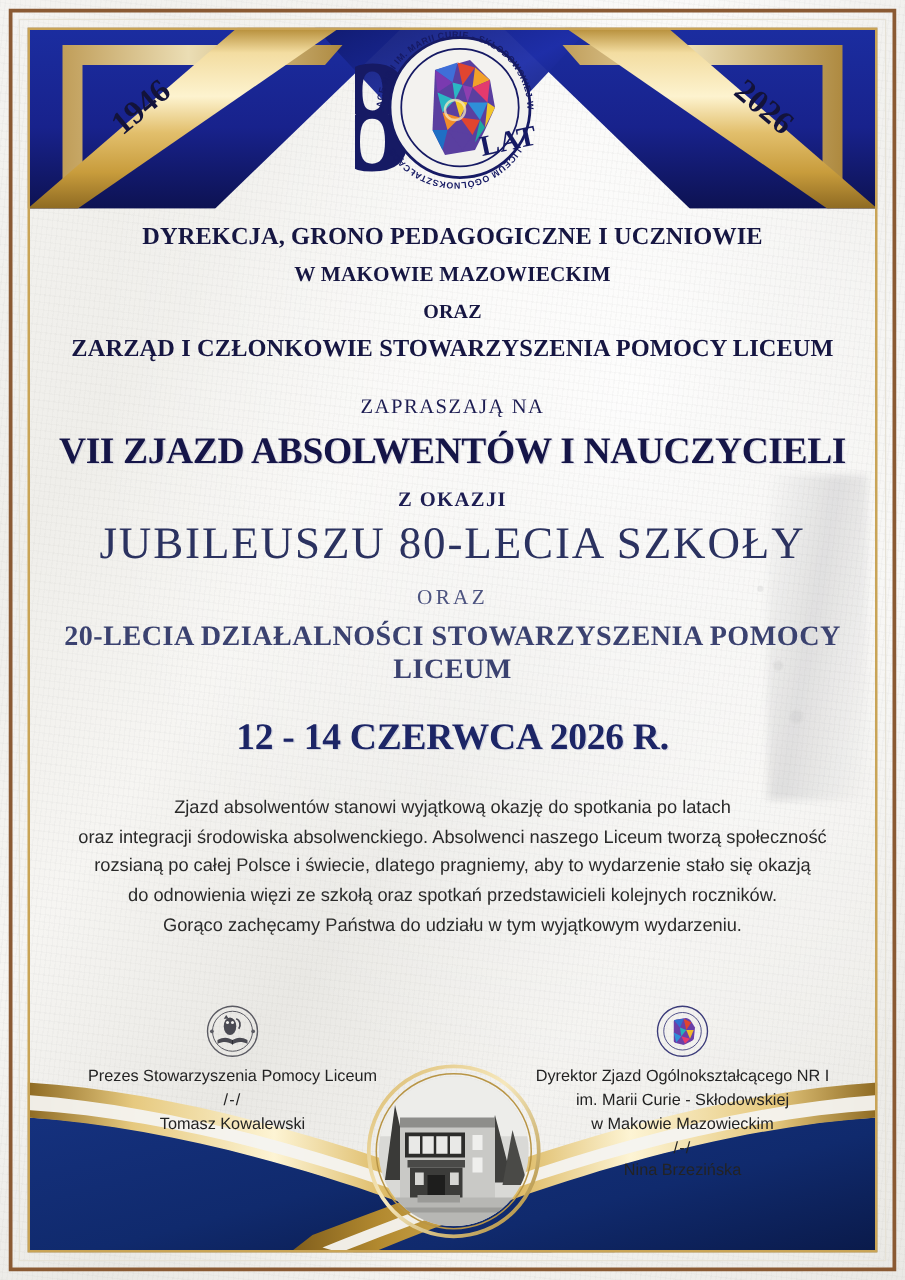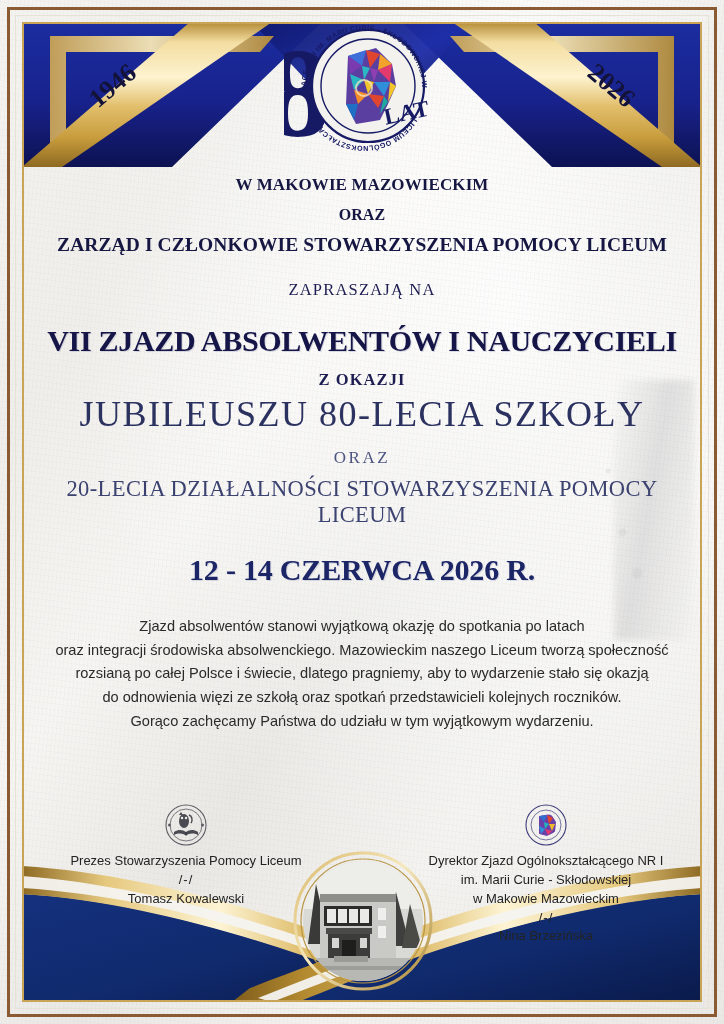--- a/index.html
+++ b/index.html
@@ -86,40 +86,40 @@
   .h5{ font-size:19.5px; margin-top:8px;}
 
   .zapraszaja{
     font-family:"Liberation Serif", serif;
     font-weight:normal; color:#1d1d52; font-size:16.5px;
     letter-spacing:1.2px; margin-top:22px;
   }
   .bigtitle{
     font-family:"Liberation Serif", serif; font-weight:bold;
     font-size:30px; color:#151548; letter-spacing:-0.3px;
-    margin-top:24px;
+    margin-top:9px;
     text-shadow:1px 1px 0 rgba(180,180,200,.45);
     text-align:center;
   }
   .zokazji{
     font-family:"Liberation Serif", serif; font-weight:bold;
     color:#1d1d52; font-size:16.5px; letter-spacing:1.1px; margin-top:12px;
   }
 
   .jubil{
     font-family:"Liberation Serif", serif; font-weight:normal;
     font-size:36px; color:#2b3260; letter-spacing:1.5px;
     margin-top:3px;
   }
   .oraz2{
     font-family:"Liberation Serif", serif; font-weight:normal;
     font-size:17px; color:#4d5480; letter-spacing:2.6px; margin-top:13px;
   }
   .dwudziest{
-    font-family:"Liberation Serif", serif; font-weight:normal;
+    font-family:"Liberation Serif", serif; font-weight:bold;
     font-size:22.5px; color:#3b4270; letter-spacing:.4px; margin-top:8px;
   }
   .datebig{
     font-family:"Liberation Serif", serif; font-weight:bold;
     font-size:30px; color:#1c2566; letter-spacing:-0.2px; margin-top:25px;
     text-shadow:1px 1px 0 rgba(170,175,200,.4);
   }
 
   .body-copy{
     margin-top:28px;
@@ -256,37 +256,38 @@
 
         <circle cx="80" cy="80" r="8" fill="none" stroke="#f7e9c0" stroke-width="2" opacity=".75"></circle>
       </g>
 
       <text x="124" y="112" font-family="Liberation Serif, serif" font-size="23" font-weight="bold" fill="#161a64" text-anchor="middle" transform="rotate(-12 124 112)">LAT</text>
     </svg>
   </div>
 
   <div class="content">
 
+    <div class="l-head h1">DYREKCJA, GRONO PEDAGOGICZNE I UCZNIOWIE</div>
     <div class="l-head h3">W MAKOWIE MAZOWIECKIM</div>
     <div class="l-head h4">ORAZ</div>
     <div class="l-head h5">ZARZĄD I CZŁONKOWIE STOWARZYSZENIA POMOCY LICEUM</div>
 
     <div class="zapraszaja">ZAPRASZAJĄ  NA</div>
     <div class="bigtitle">VII ZJAZD ABSOLWENTÓW I NAUCZYCIELI</div>
     <div class="zokazji">Z OKAZJI</div>
 
     <div class="jubil">JUBILEUSZU 80-LECIA SZKOŁY</div>
     <div class="oraz2">ORAZ</div>
     <div class="dwudziest">20-LECIA DZIAŁALNOŚCI STOWARZYSZENIA POMOCY LICEUM</div>
 
     <div class="datebig">12 - 14 CZERWCA 2026 R.</div>
 
     <div class="body-copy">
       <div>Zjazd absolwentów stanowi wyjątkową okazję do spotkania po latach</div>
-      <div>oraz integracji środowiska absolwenckiego. Mazowieckim naszego Liceum tworzą społeczność</div>
+      <div>oraz integracji środowiska absolwenckiego. Absolwenci naszego Liceum tworzą społeczność</div>
       <div>rozsianą po całej Polsce i świecie, dlatego pragniemy, aby to wydarzenie stało się okazją</div>
       <div>do odnowienia więzi ze szkołą oraz spotkań przedstawicieli kolejnych roczników.</div>
       <div>Gorąco zachęcamy Państwa do udziału w tym wyjątkowym wydarzeniu.</div>
     </div>
   </div>
 
   <div class="botband">
     <svg width="680" height="160" viewBox="0 0 680 160" xmlns="http://www.w3.org/2000/svg">
       <defs>
         <linearGradient id="navyC" x1="0" y1="0" x2="1" y2="1">

